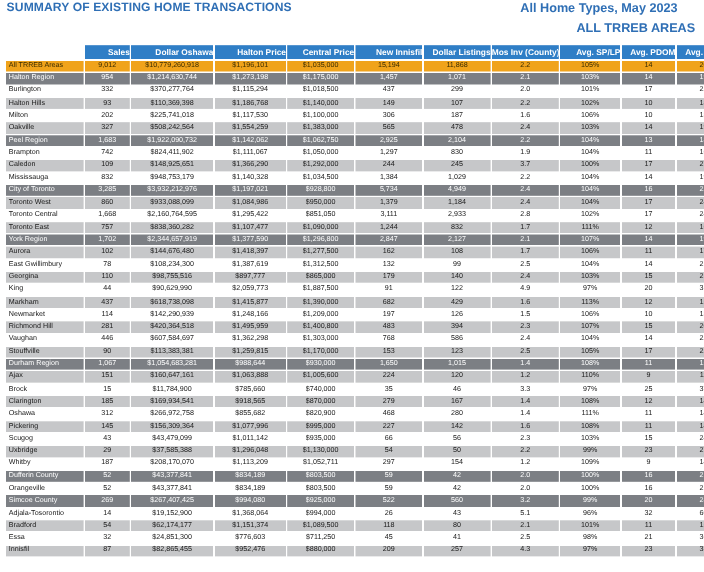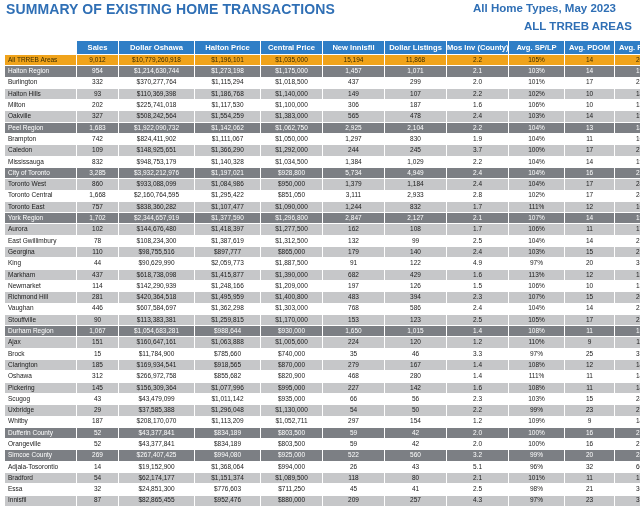--- a/index.html
+++ b/index.html
@@ -25,21 +25,21 @@
   .titlebar {
     position: relative;
     height: 40px;
     padding: 3px 6px 0 6px;
     box-sizing: border-box;
   }
   .main-title {
     position: absolute;
     left: 6px;
     top: 1px;
-    font-size: 14px;
+    font-size: 11px;
     font-weight: bold;
     color: #2f6fb5;
     letter-spacing: 0.1px;
     white-space: nowrap;
   }
   .sub-title-1 {
     position: absolute;
     right: 24px;
     top: 2px;
     font-size: 11.5px;
@@ -76,21 +76,21 @@
     overflow: hidden;
     white-space: nowrap;
   }
 
   
   thead th {
     background: #2f7ec6;
     color: #ffffff;
     font-size: 7.6px;
     font-weight: bold;
-    text-align: center;
+    text-align: right;
     height: 13px;
     vertical-align: middle;
     border-right: 1px solid #ffffff;
     border-bottom: 1px solid #ffffff;
   }
   thead th.corner {
     background: #ffffff;
     border: 0;
   }
 

